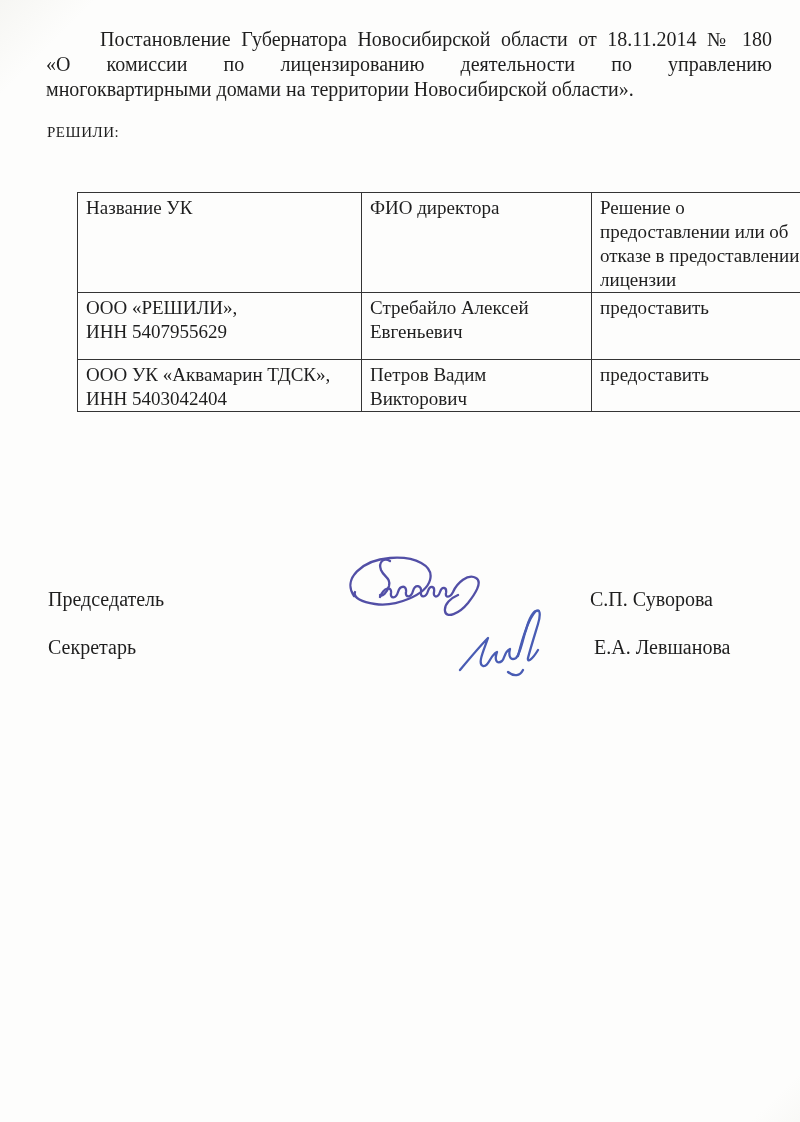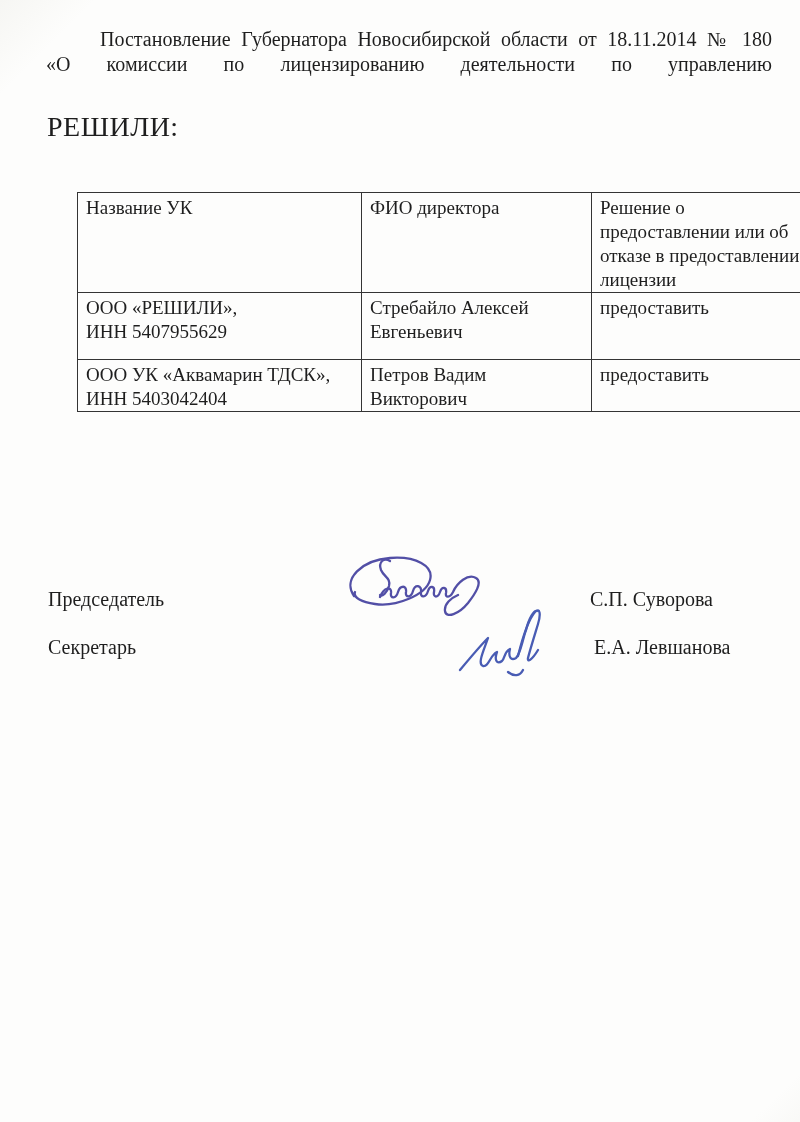--- a/index.html
+++ b/index.html
@@ -35,22 +35,22 @@
   .intro-line.first {
     text-indent: 54px;
   }
   .intro-line.last {
     text-align: left;
     text-align-last: left;
   }
   .resolved {
     position: absolute;
     left: 47px;
-    top: 114px;
-    font-size: 28px;
+    top: 120px;
+    font-size: 15px;
     line-height: 25px;
     letter-spacing: 0.5px;
     text-align: right;
   }
   
   table.decision {
     position: absolute;
     left: 37px;
     top: 192px;
     width: 752px;
@@ -80,20 +80,21 @@
   }
 </style>
 </head>
 <body>
 
 <div class="page">
 
   <div class="intro">
     <div class="intro-line first">Постановление Губернатора Новосибирской области от 18.11.2014 № 180</div>
     <div class="intro-line">«О комиссии по лицензированию деятельности по управлению</div>
+    <div class="intro-line last">многоквартирными домами на территории Новосибирской области».</div>
   </div>
 
   <div class="resolved">РЕШИЛИ:</div>
 
   <table class="decision">
     <colgroup>
       <col style="width:284px">
       <col style="width:230px">
       <col style="width:238px">
     </colgroup>

